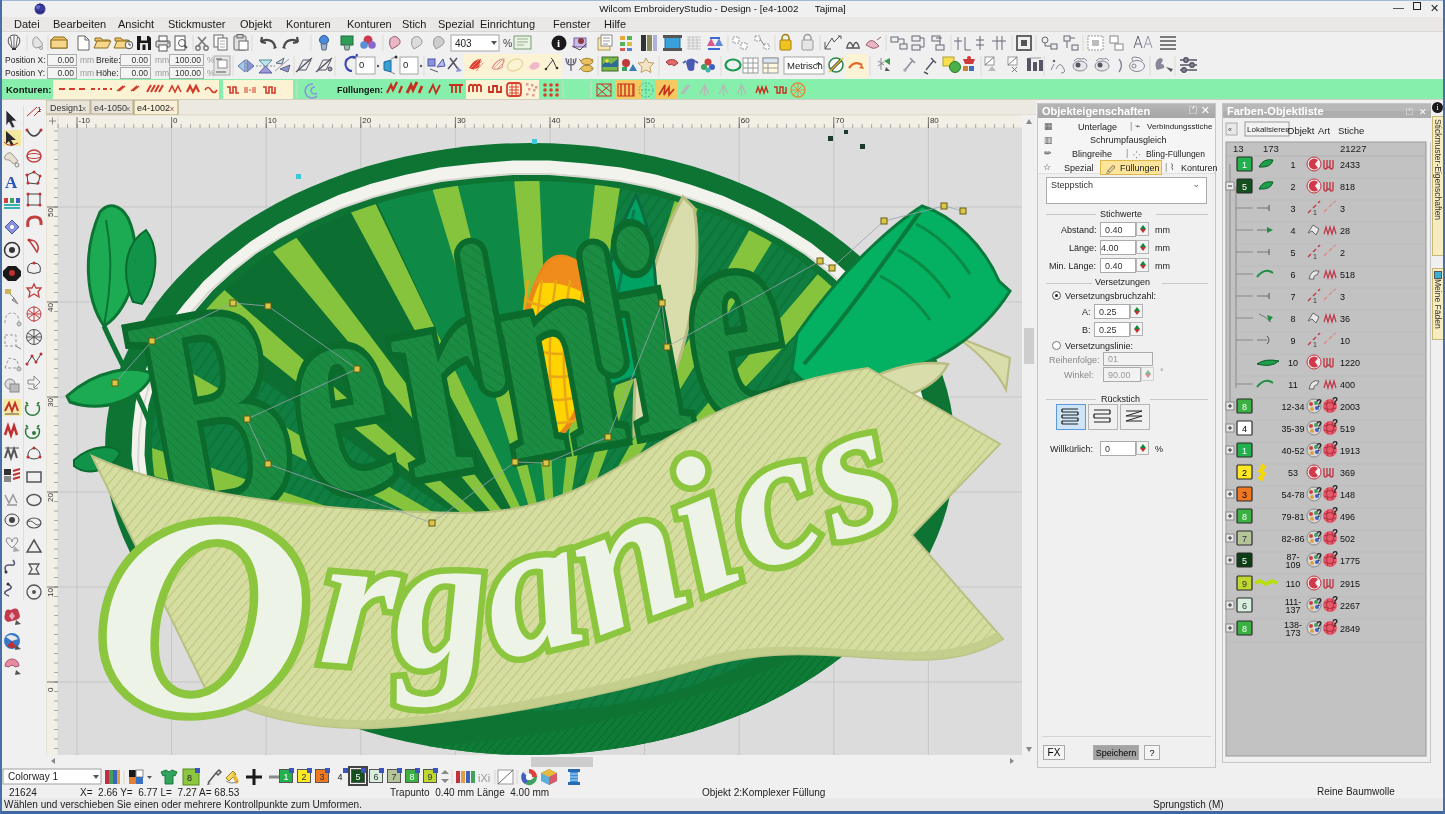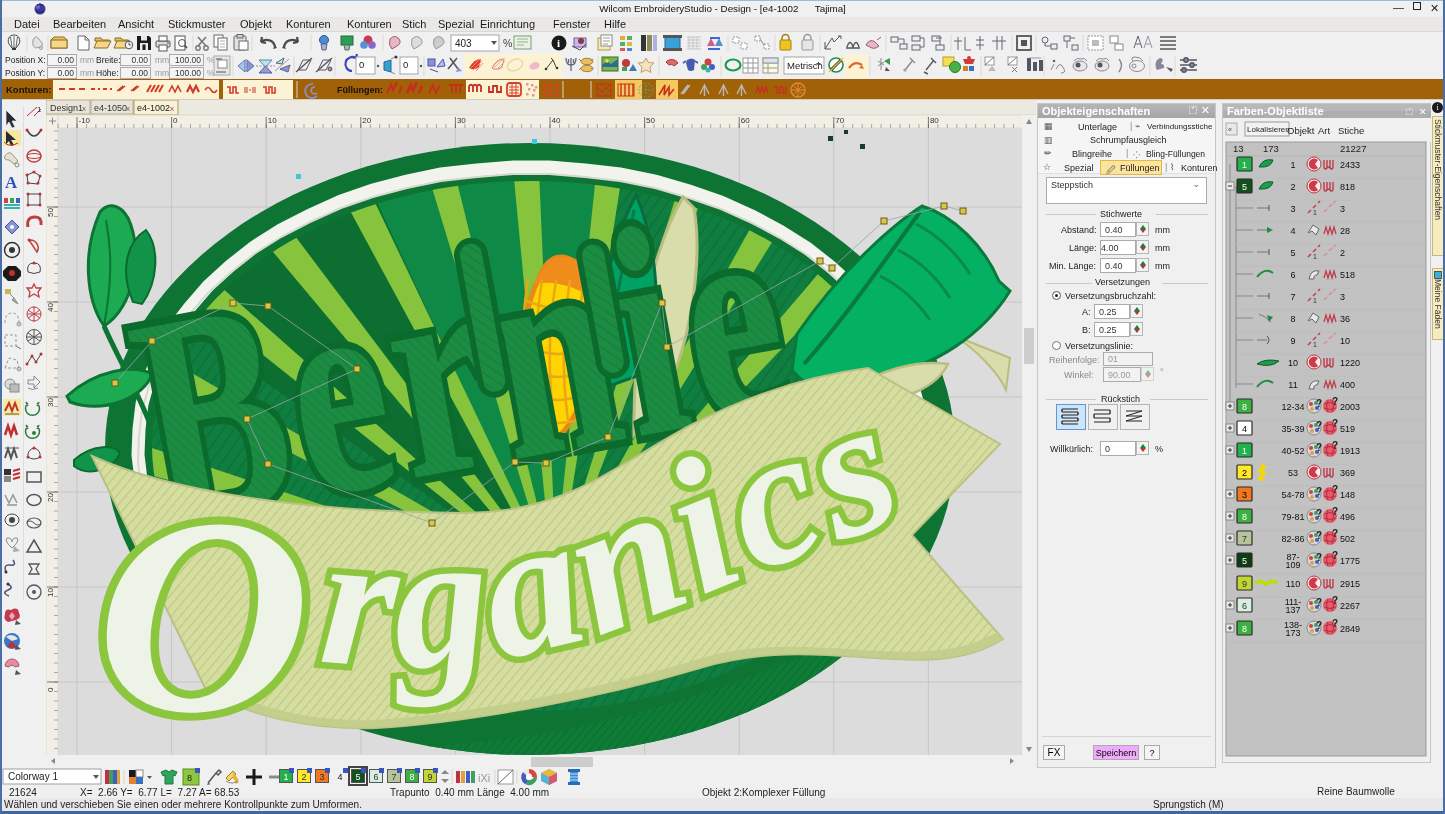--- a/index.html
+++ b/index.html
@@ -4,21 +4,21 @@
 html,body{margin:0;padding:0;width:1445px;height:814px;overflow:hidden;
  font-family:"Liberation Sans",sans-serif;background:#f0f0f0;position:relative}
 *{box-sizing:border-box}
 .abs{position:absolute}
 #titlebar{left:0;top:0;width:1445px;height:17px;background:#f0f0f0;border-left:1px solid #4a77b5;border-right:1px solid #4a77b5;border-top:1px solid #9fb9d6}
 #title-text{left:0;top:3px;width:1445px;text-align:center;font-size:9.8px;color:#111}
 #menubar{left:1px;top:17px;width:1443px;height:15px;background:#e9e8e7;border-bottom:1px solid #d8d8d8}
 .menu-item{position:absolute;top:1px;font-size:11px;color:#1a1a1a}
 #tb1{left:1px;top:32px;width:1443px;height:21px;background:#f0f0f0}
 #tb2{left:1px;top:53px;width:1443px;height:26px;background:#f0f0f0}
-#tb3{left:1px;top:79px;width:1443px;height:21px;background:#a16207;border-bottom:1px solid #d0cdc4}
+#tb3{left:1px;top:79px;width:1443px;height:21px;background:#86efac;border-bottom:1px solid #d0cdc4}
 #leftbar{left:1px;top:100px;width:45px;height:668px;background:#f0f0f0}
 #canvaswrap{left:46px;top:100px;width:990px;height:668px;background:#ece9e2}
 #panel1{left:1037px;top:103px;width:179px;height:665px;background:#f0f0f0;border:1px solid #c6c6c6}
 #panel2{left:1222px;top:103px;width:209px;height:660px;background:#f0f0f0;border:1px solid #c6c6c6}
 #rightstrip{left:1431px;top:100px;width:13px;height:668px;background:#f0f0f0}
 #colorway{left:1px;top:768px;width:1443px;height:18px;background:#f0f0f0}
 #statusbar{left:1px;top:786px;width:1443px;height:12px;background:#f0f0f0;font-size:10px;color:#222}
 #msgbar{left:1px;top:798px;width:1443px;height:13px;background:#e8e8e8;font-size:10px;color:#222}
 #bottomline{left:0;top:811px;width:1445px;height:3px;background:#3f67a2}
 .field{position:absolute;background:#fff;border:1px solid #ababab;font-size:10px;color:#333}
@@ -1205,21 +1205,21 @@
       <g stroke="#222" fill="none">
         <path d="M4 5 h16 l-16 5 h16 l-16 5 h16"></path>
       </g>
     </svg>
 <span class="lab" style="left:12px;top:340px">Willkürlich:</span>
     <div class="field" style="left:62px;top:337px;width:36px;height:15px;padding:2px 0 0 4px">0</div>
     <div class="spin" style="left:98px;top:337px"></div>
     <span class="lab" style="left:117px;top:340px">%</span>
 <div class="abs" style="left:4px;top:632px;width:169px;border-top:1px solid #d5d5d5"></div>
 <div class="abs" style="left:5px;top:641px;width:22px;height:15px;background:#f4f4f4;border:1px solid #aaa;font-size:10px;text-align:center;padding-top:1px">FX</div>
-<div class="abs" style="left:55px;top:641px;width:46px;height:15px;background:#f0abfc;border:1px solid #aaa;font-size:9px;text-align:center;padding-top:2px">Speichern</div>
+<div class="abs" style="left:55px;top:641px;width:46px;height:15px;background:#a3a3a3;border:1px solid #aaa;font-size:9px;text-align:center;padding-top:2px">Speichern</div>
 <div class="abs" style="left:106px;top:641px;width:16px;height:15px;background:#f4f4f4;border:1px solid #aaa;font-size:9px;text-align:center;padding-top:2px">?</div>
 </div>
 <div class="abs" id="panel2"><svg width="209" height="660">
 <rect x="0" y="0" width="209" height="14" fill="#aeaeae"></rect>
       <rect x="0" y="0" width="209" height="7" fill="#b8b8b8"></rect>
 <text x="4" y="11" font-size="11" font-weight="bold" fill="#fff" font-family="Liberation Sans">Farben-Objektliste</text>
 <text x="183" y="11" font-size="9" fill="#fff">⏍</text>
       <text x="196" y="11" font-size="9" fill="#fff">✕</text>
 <rect x="0" y="14" width="209" height="24" fill="#f0f0f0"></rect>
 <rect x="3" y="19" width="11" height="12" fill="#e8e8e8" stroke="#aaa"></rect>

